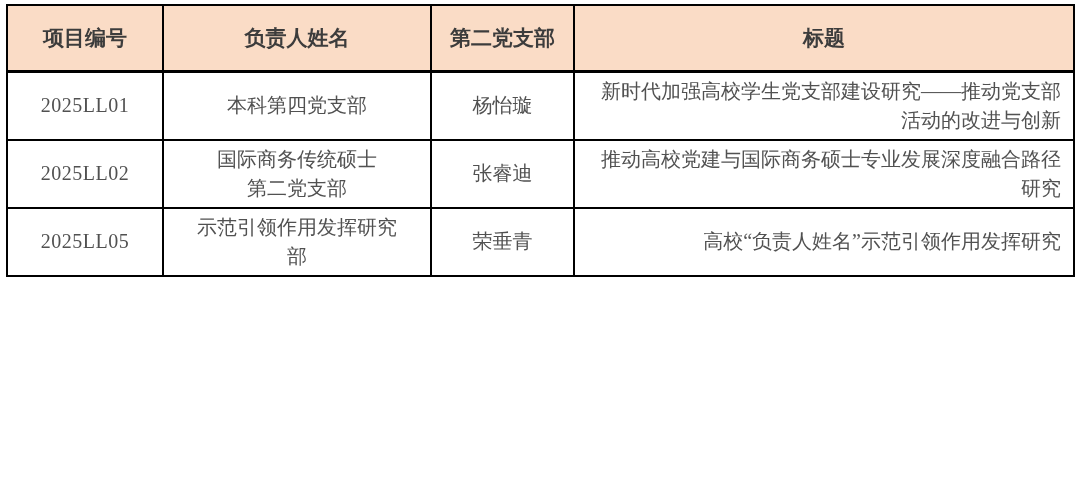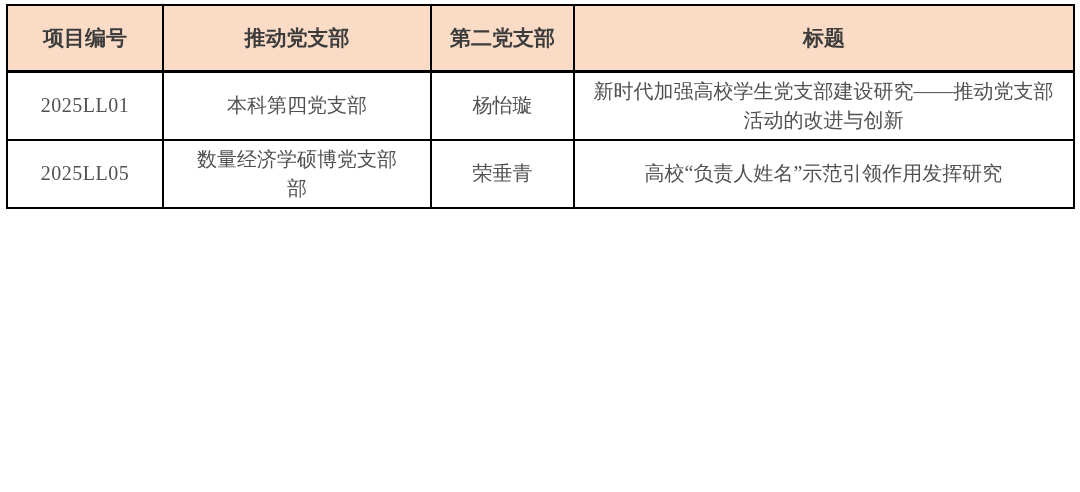--- a/index.html
+++ b/index.html
@@ -44,54 +44,62 @@
   tbody tr { height: 68px; }
   tbody td {
     color: #515151;
     font-size: 20px;
     text-align: center;
     line-height: 29px;
   }
   td.code   { letter-spacing: 0.5px; }
   td.branch { white-space: pre-line; }
   td.title  {
-    text-align: center;
+    text-align: right;
     padding: 0 12px 0 11px;
     white-space: pre-line;
   }
 </style>
 </head>
 <body>
 
 <div class="stage">
   <table class="tbl">
     <colgroup>
       <col class="c1">
         <col class="c2">
         <col class="c3">
         <col class="c4">
     </colgroup>
     <thead>
       <tr>
         <th>项目编号</th>
-        <th>推动党支部</th>
+        <th>负责人姓名</th>
         <th>第二党支部</th>
         <th>标题</th>
       </tr>
     </thead>
     <tbody id="tbody">
         <tr>
     <td class="code">2025LL01</td>
     <td class="branch">本科第四党支部</td>
     <td class="leader">杨怡璇</td>
     <td class="title">新时代加强高校学生党支部建设研究——推动党支部
 活动的改进与创新</td>
   </tr>
         <tr>
+    <td class="code">2025LL02</td>
+    <td class="branch">国际商务传统硕士
+第二党支部</td>
+    <td class="leader">张睿迪</td>
+    <td class="title">推动高校党建与国际商务硕士专业发展深度融合路径
+研究</td>
+  </tr>
+        <tr>
     <td class="code">2025LL05</td>
-    <td class="branch">数量经济学硕博党支部
+    <td class="branch">示范引领作用发挥研究
 部</td>
     <td class="leader">荣垂青</td>
     <td class="title">高校“负责人姓名”示范引领作用发挥研究</td>
   </tr>
       </tbody>
   </table>
 </div>
 
 </body></html>

